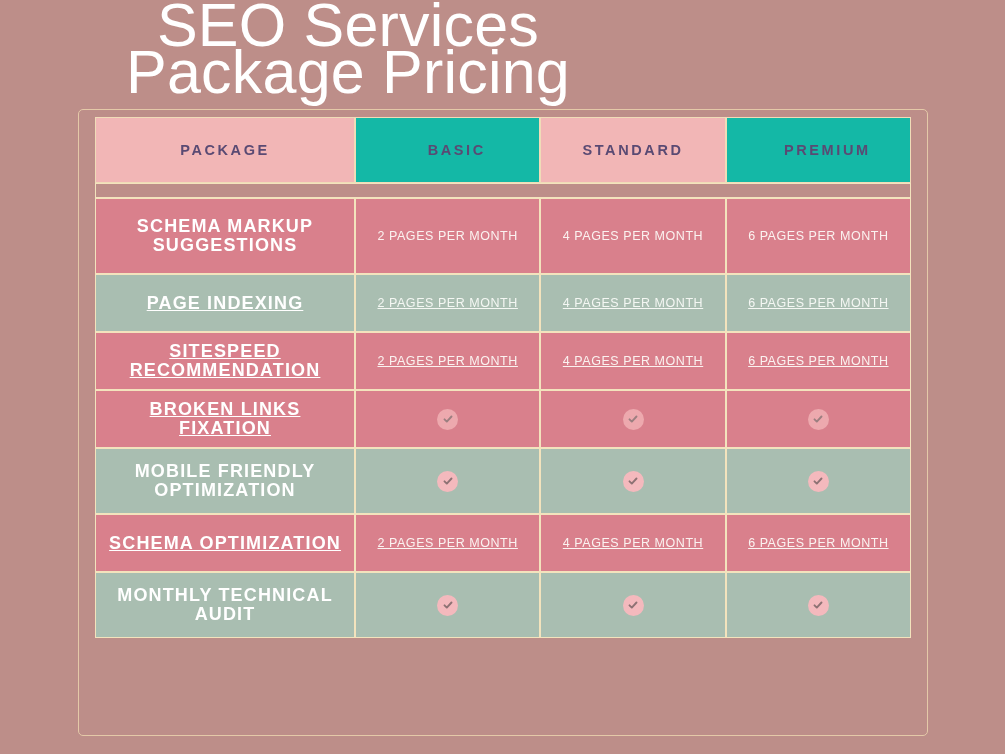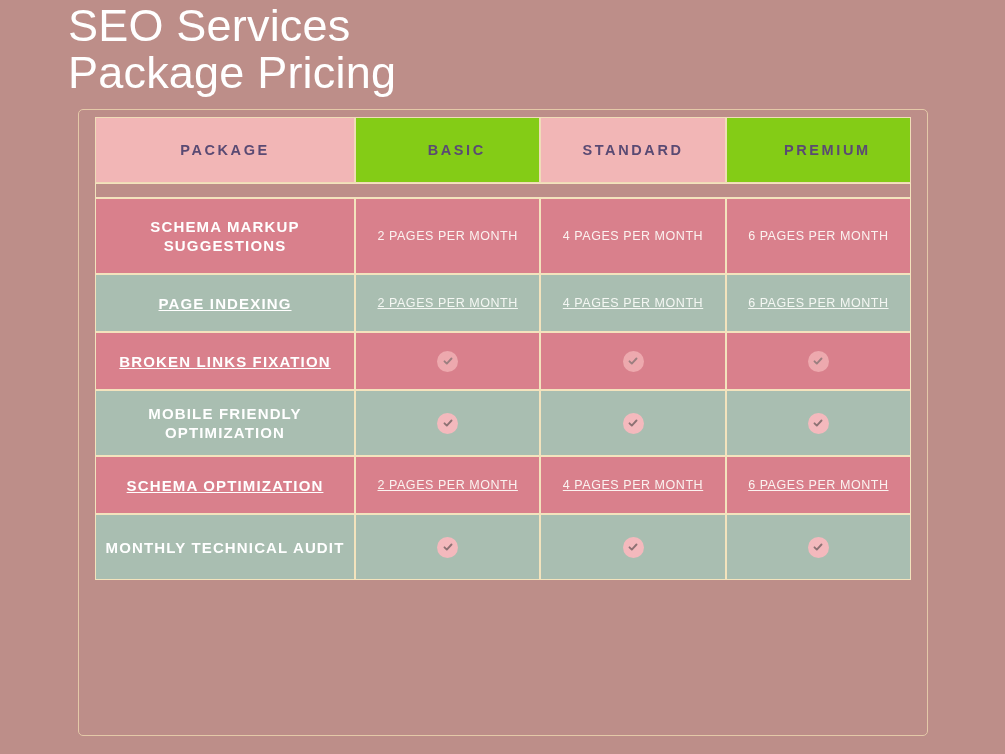--- a/index.html
+++ b/index.html
@@ -21,25 +21,26 @@
     left: 0; top: 0;
     width: 1005px;
     height: 100px;
   }
   .title {
     position: absolute;
     left: 68px;
     top: 2px;
     width: 560px;
     color: #ffffff;
-    font-size: 45px;
+    font-size: 61px;
     line-height: 47px;
     font-weight: 300;
     letter-spacing: 0.2px;
     white-space: pre-line;
+    text-align: center;
   }
   .eyebrow {
     position: absolute;
     right: 74px;
     top: 32px;
     color: #ffffff;
     font-size: 30px;
     font-weight: 700;
     letter-spacing: 0.6px;
     text-transform: uppercase;
@@ -79,21 +80,21 @@
     border: 1.5px solid #f0dcb8;
     text-align: center;
     vertical-align: middle;
     font-size: 14.5px;
     font-weight: 700;
     letter-spacing: 2.6px;
     color: #5a4a73;
     text-transform: uppercase;
   }
   .head-row th.tone-pink  { background: #f2b6b6; }
-  .head-row th.tone-white { background: #84cc16; padding-left: 24px; }
+  .head-row th.tone-white { background: #14b8a6; padding-left: 24px; }
 
   
   .gap-row td {
     height: 15px;
     padding: 0;
     border: none;
     background: transparent;
   }
 
   
@@ -101,21 +102,21 @@
     padding: 6px 8px;
     box-sizing: border-box;
     border: 1.2px solid #f3e3bd;
     text-align: center;
     vertical-align: middle;
   }
   .row-rose td { background: #d9808c; }
   .row-sage td { background: #a9beb1; }
 
   td.feature {
-    font-size: 15px;
+    font-size: 18px;
     font-weight: 700;
     letter-spacing: 1.15px;
     color: #ffffff;
     text-transform: uppercase;
     line-height: 19px;
   }
   td.value {
     font-size: 12.5px;
     font-weight: 400;
     letter-spacing: 0.55px;
@@ -187,20 +188,26 @@
         <td class="value">4 PAGES PER MONTH</td>
         <td class="value">6 PAGES PER MONTH</td>
       </tr>
       <tr class="row-sage h-mid">
         <td class="feature">PAGE INDEXING</td>
         <td class="value">2 PAGES PER MONTH</td>
         <td class="value">4 PAGES PER MONTH</td>
         <td class="value">6 PAGES PER MONTH</td>
       </tr>
       <tr class="row-rose h-mid">
+        <td class="feature">SITESPEED RECOMMENDATION</td>
+        <td class="value">2 PAGES PER MONTH</td>
+        <td class="value">4 PAGES PER MONTH</td>
+        <td class="value">6 PAGES PER MONTH</td>
+      </tr>
+      <tr class="row-rose h-mid">
         <td class="feature">BROKEN LINKS FIXATION</td>
         <td class="value"><span class="check-badge"><svg width="13" height="13" viewBox="0 0 13 13">
               <path d="M3 6.8 L5.3 9.1 L10 4" fill="none" stroke-width="1.9" stroke-linecap="round" stroke-linejoin="round"></path>
             </svg></span></td>
         <td class="value"><span class="check-badge"><svg width="13" height="13" viewBox="0 0 13 13">
               <path d="M3 6.8 L5.3 9.1 L10 4" fill="none" stroke-width="1.9" stroke-linecap="round" stroke-linejoin="round"></path>
             </svg></span></td>
         <td class="value"><span class="check-badge"><svg width="13" height="13" viewBox="0 0 13 13">
               <path d="M3 6.8 L5.3 9.1 L10 4" fill="none" stroke-width="1.9" stroke-linecap="round" stroke-linejoin="round"></path>
             </svg></span></td>

